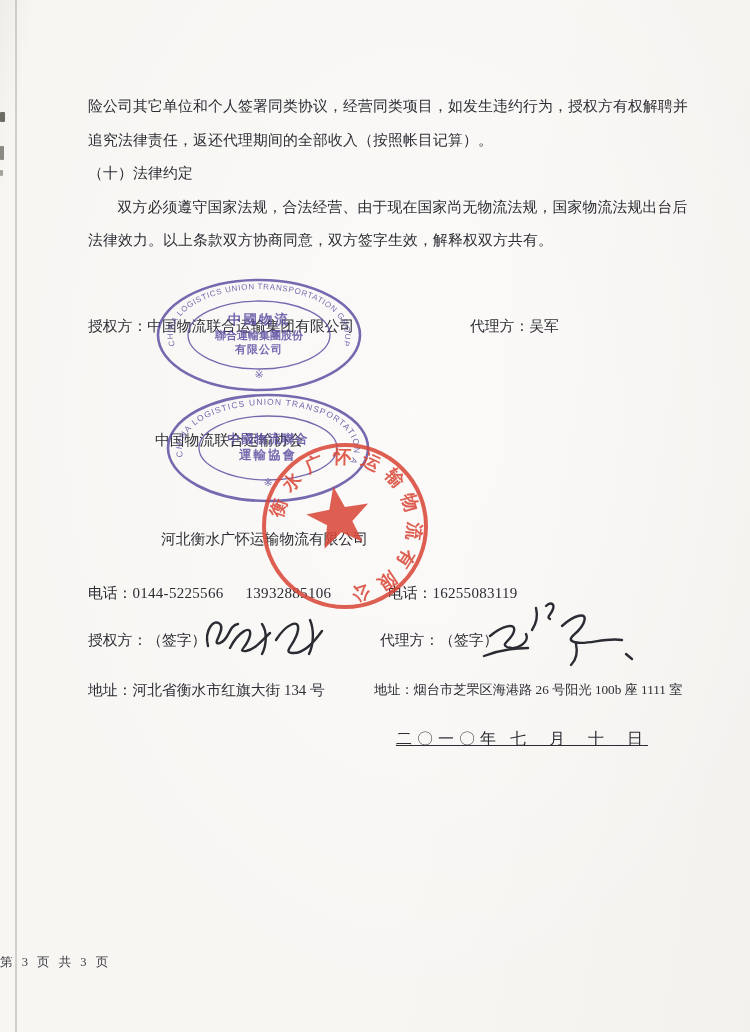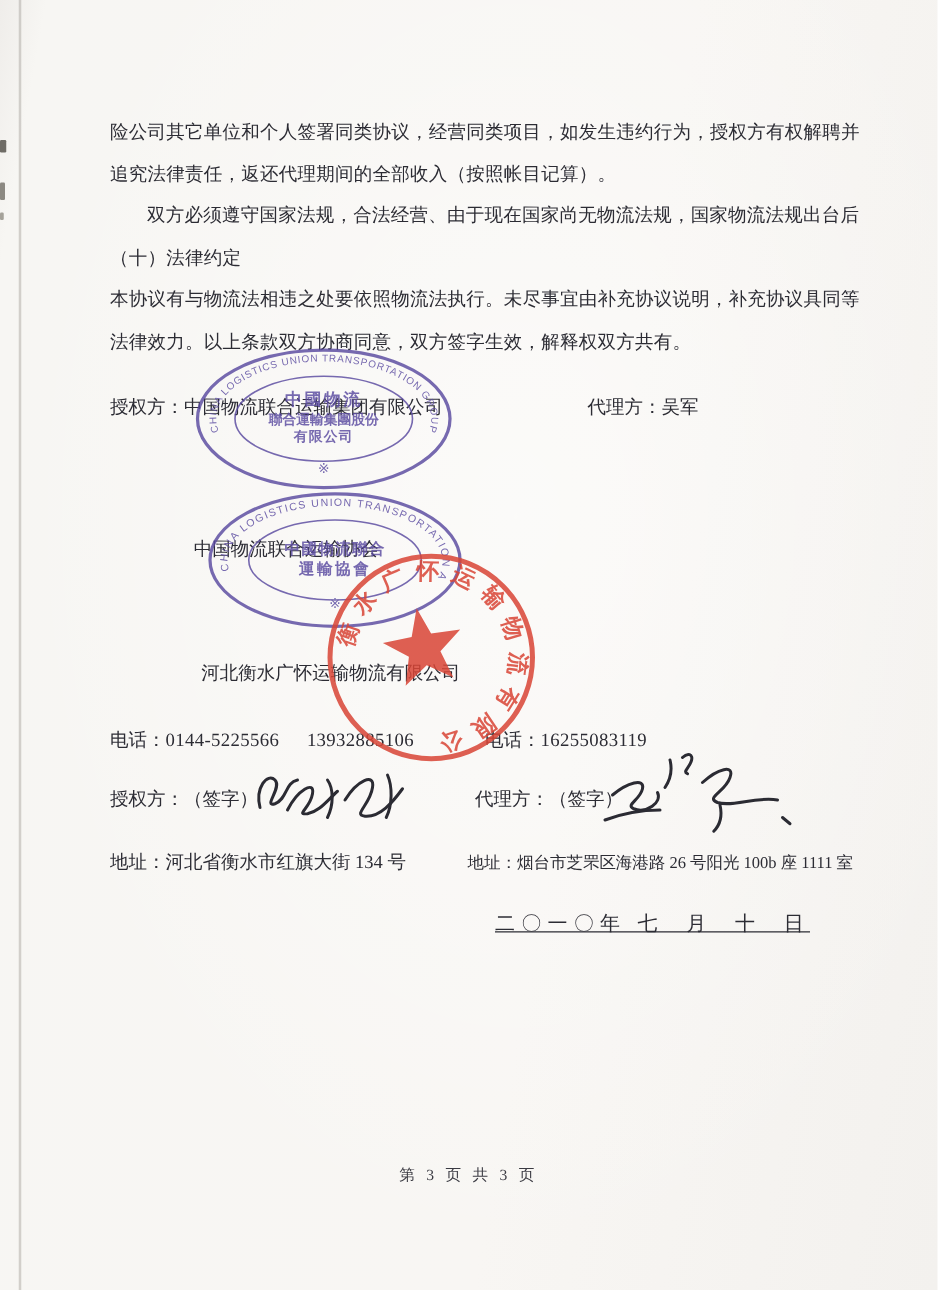--- a/index.html
+++ b/index.html
@@ -29,39 +29,38 @@
   .company-row{left:161px;top:528px;}
   .phone-row{left:88px;top:582px;width:660px;}
   .phone-right{position:absolute;left:300px;top:0;}
   .num{font-size:15px;letter-spacing:.3px;}
   .gap1{margin-left:22px;}
   .sign-row{left:88px;top:629px;width:660px;}
   .sign-right{position:absolute;left:292px;top:0;}
   .addr-row{left:88px;top:679px;width:660px;}
   .addr-right{position:absolute;left:286px;top:0;font-size:13.2px;}
   .date-row{left:396px;top:729px;font-size:16px;letter-spacing:5px;white-space:pre;text-decoration:underline;}
-  .footer{left:0;top:932px;width:100%;text-align:center;font-size:12.5px;letter-spacing:3px;color:#3a3a42;}
+  .footer{left:0;top:954px;width:100%;font-size:12.5px;letter-spacing:3px;color:#3a3a42;}
 
   svg text{font-family:"Liberation Sans","DejaVu Sans",sans-serif;}
   .stamp{pointer-events:none;}
 </style>
 </head>
 <body>
 
 <div class="abs edge-line"></div>
 <div class="abs edge-mark m1"></div>
 <div class="abs edge-mark m2"></div>
 <div class="abs edge-mark m3"></div>
 
 <div class="abs bodytext">
   <div class="line">险公司其它单位和个人签署同类协议，经营同类项目，如发生违约行为，授权方有权解聘并</div>
   <div class="line">追究法律责任，返还代理期间的全部收入（按照帐目记算）。</div>
+  <div class="line">（十）法律约定</div>
   <div class="line indent">双方必须遵守国家法规，合法经营、由于现在国家尚无物流法规，国家物流法规出台后</div>
-  <div class="line">（十）法律约定</div>
-  <div class="line">本协议有与物流法相违之处要依照物流法执行。未尽事宜由补充协议说明，补充协议具同等</div>
   <div class="line">法律效力。以上条款双方协商同意，双方签字生效，解释权双方共有。</div>
 </div>
 
 <div class="abs row auth-row">
   <span>授权方：</span><span>中国物流联合运输集团有限公司</span>
   <span class="agent-part"><span>代理方：</span><span>吴军</span></span>
 </div>
 
 <div class="abs row assoc-row">
   <span>中国物流联合运输协会</span>

